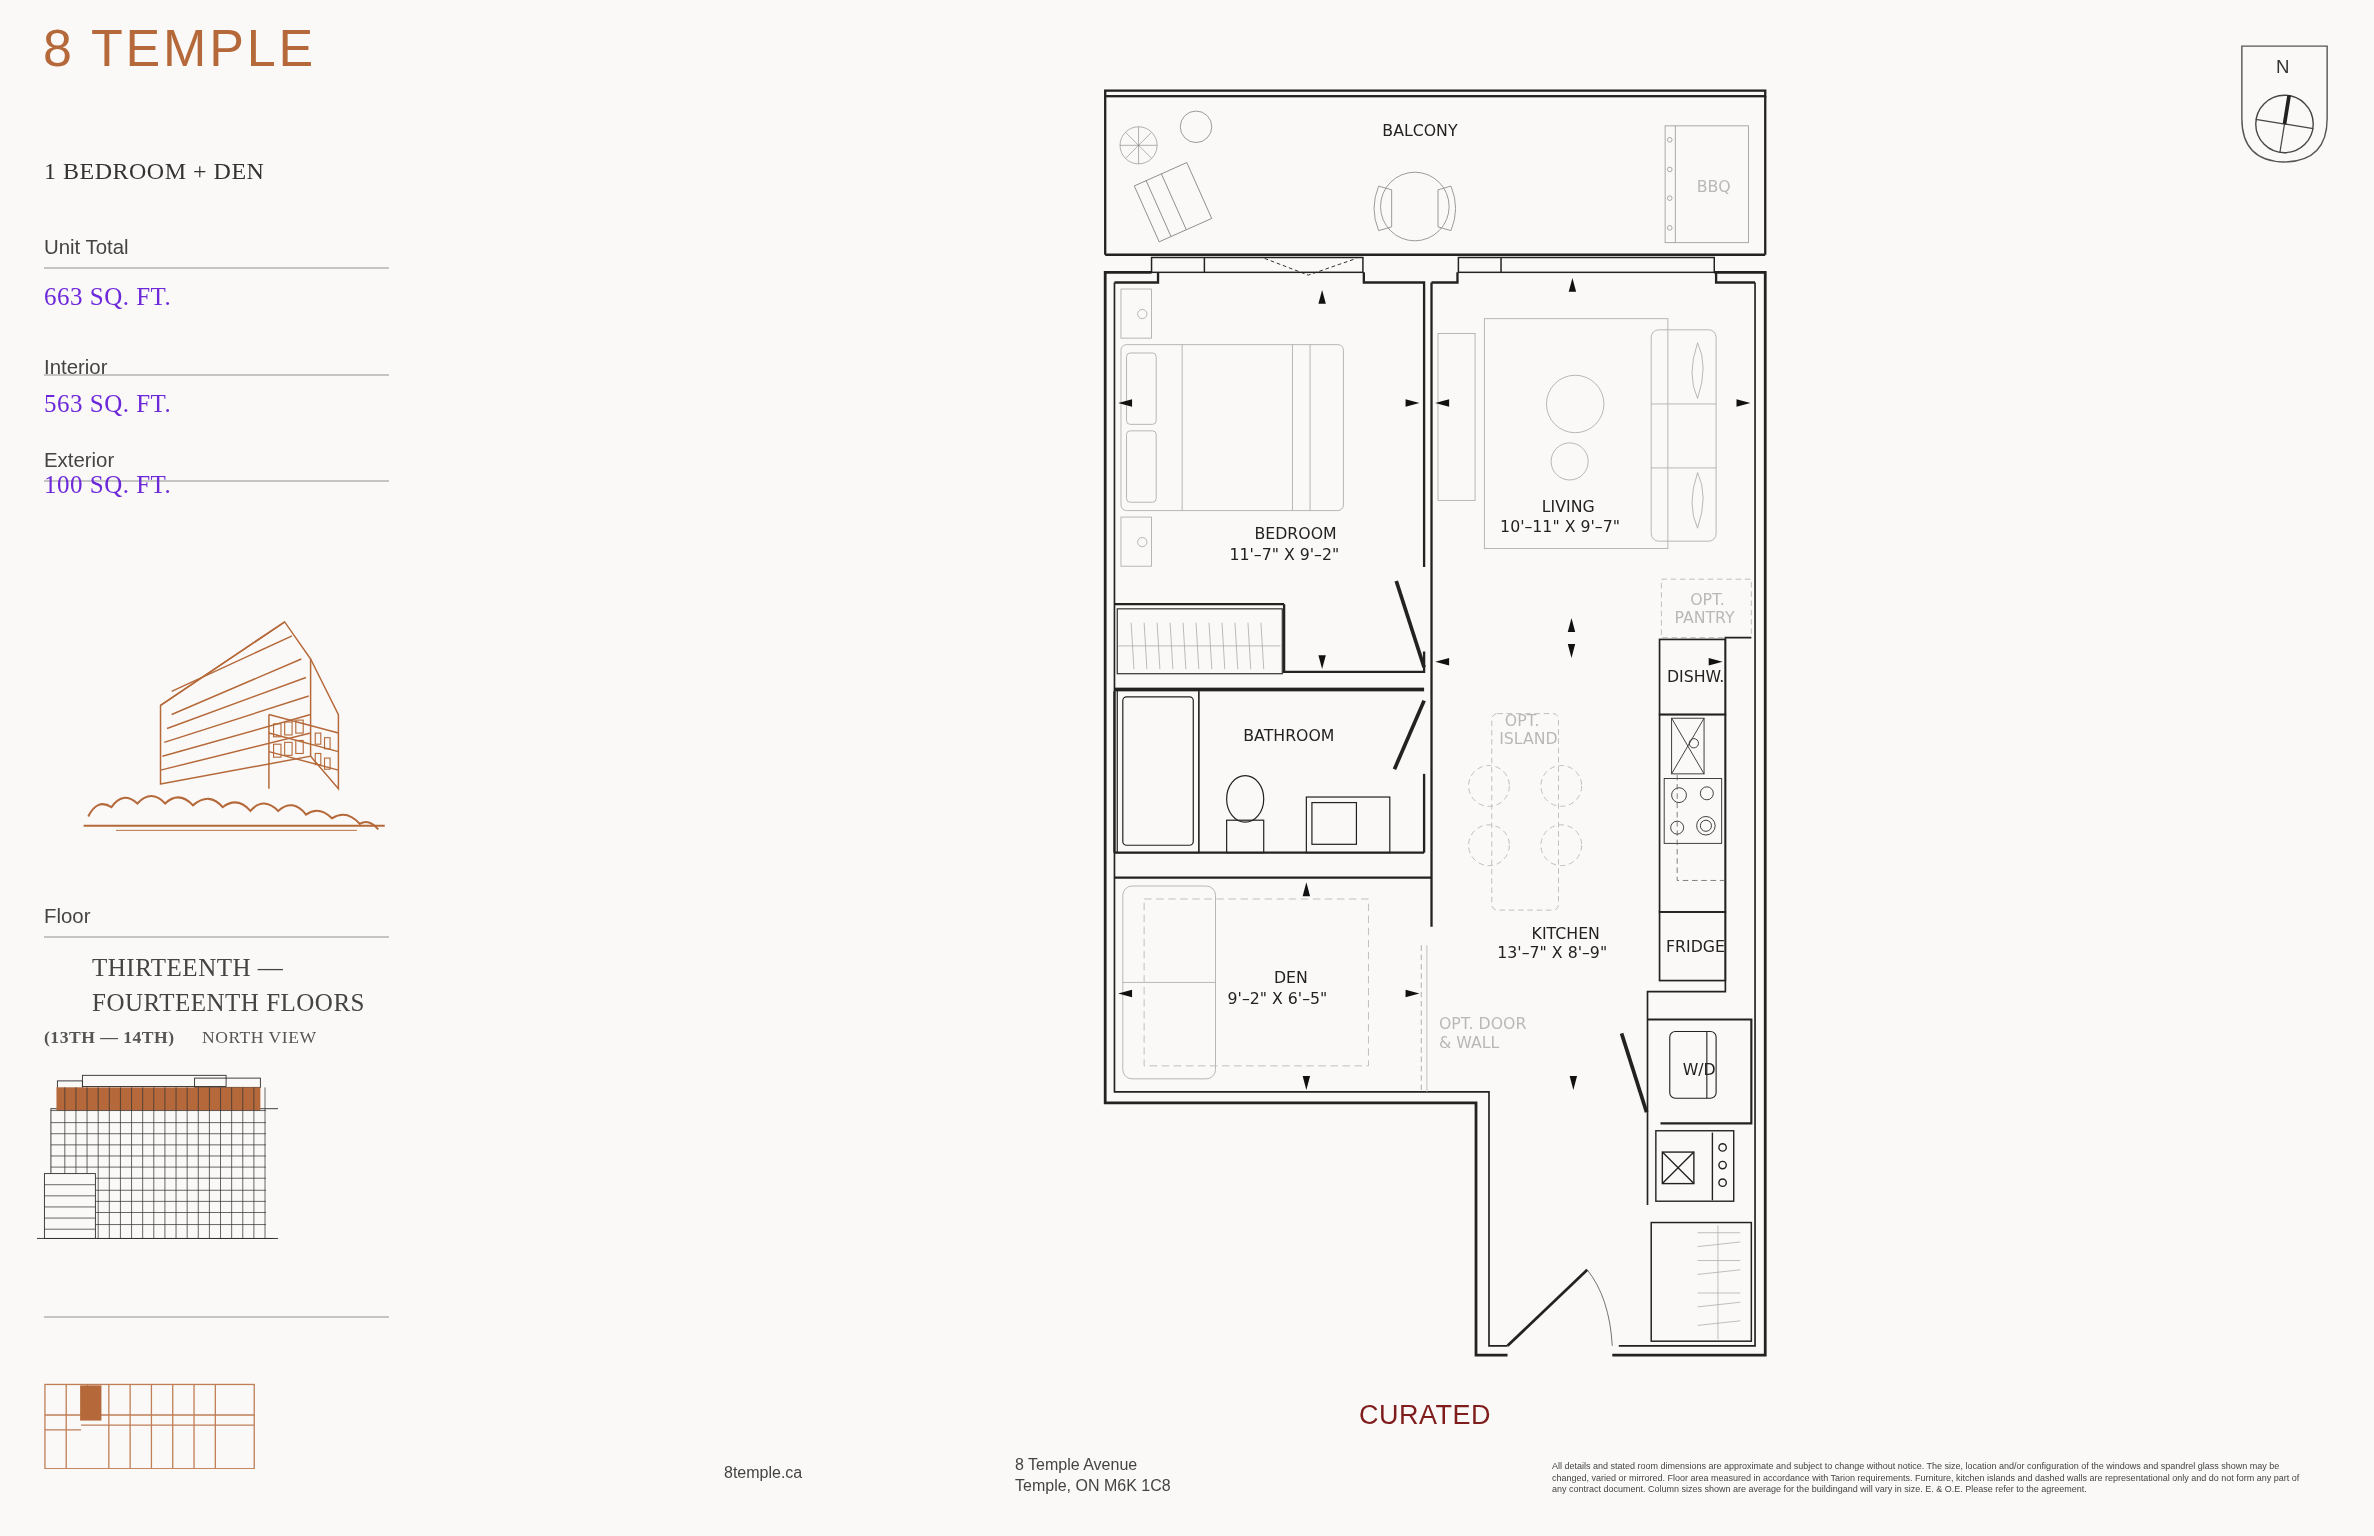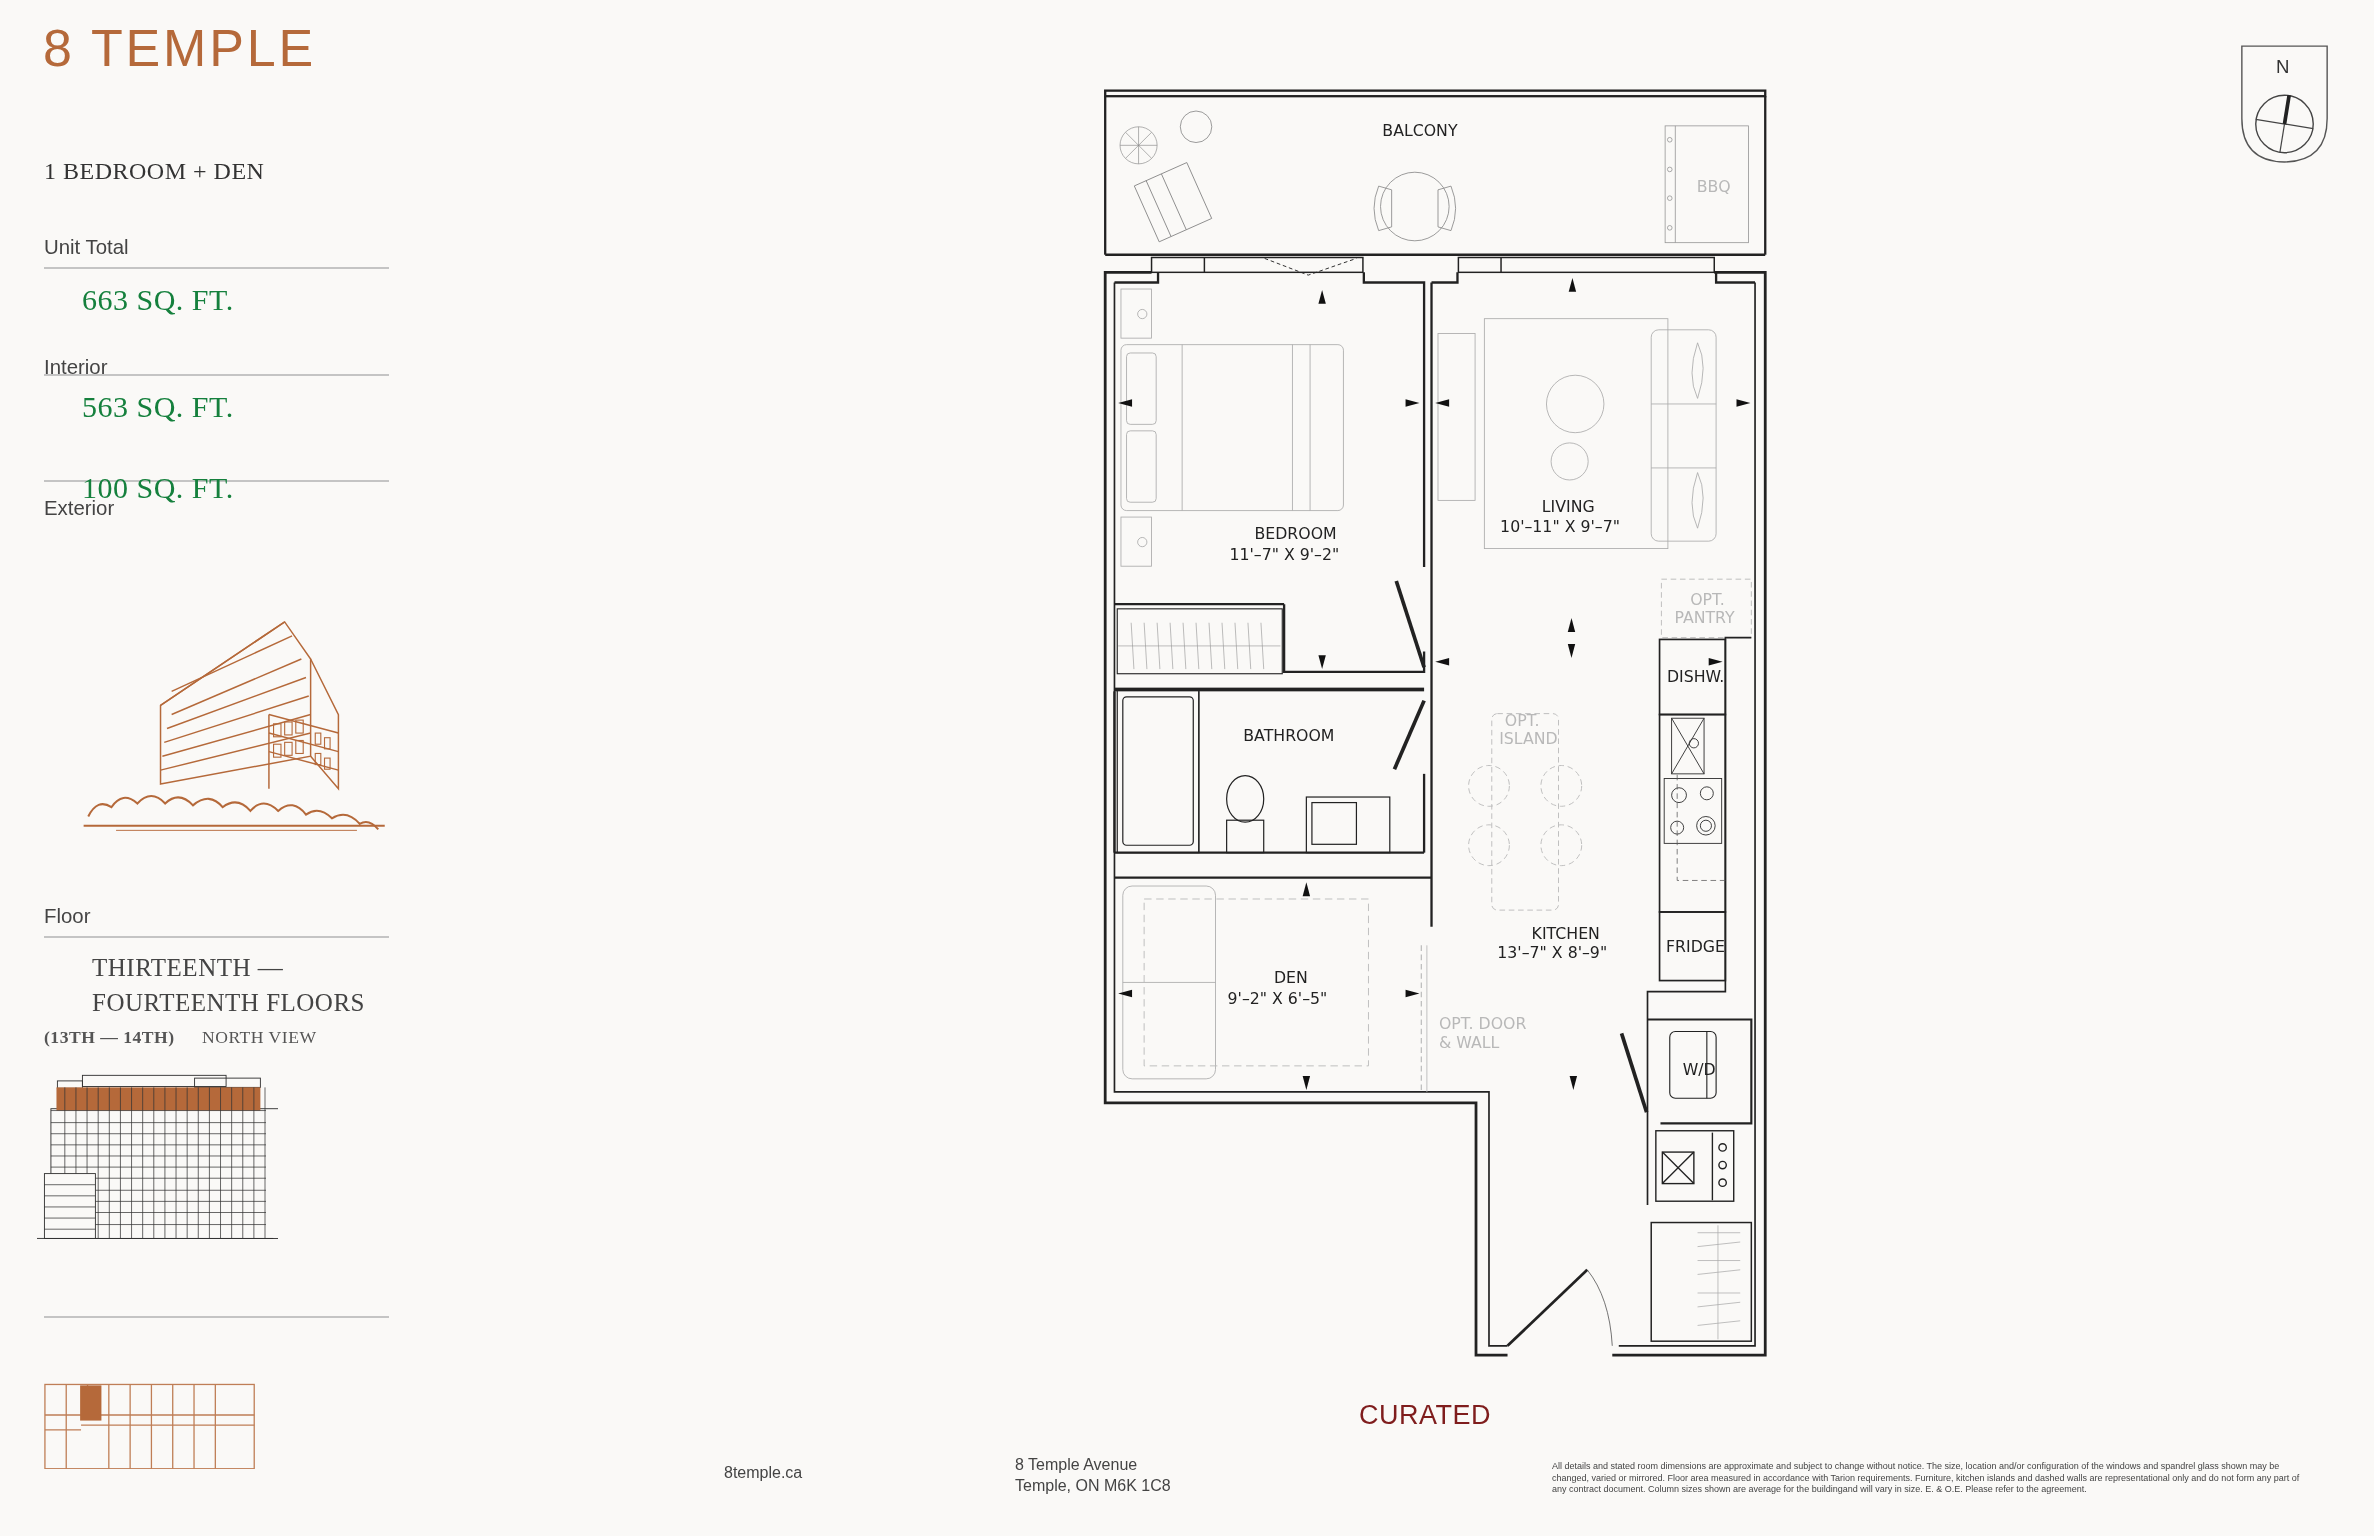--- a/index.html
+++ b/index.html
@@ -2,21 +2,21 @@
 <html style="font-size:15px"><head>
 <meta charset="utf-8">
 <style>
   html,body{margin:0;padding:0;}
   body{width:2375px;height:1536px;background:#faf9f7;position:relative;overflow:hidden;font-family:"Liberation Sans",sans-serif;color:#333;}
   .abs{position:absolute;}
   .logo{left:43px;top:22px;font-family:"Liberation Sans",sans-serif;font-size:52px;letter-spacing:2.8px;color:#b5693a;font-weight:400;line-height:1;}
   .unit-type{left:44px;top:158px;font-family:"Liberation Serif",serif;font-size:24px;color:#333;letter-spacing:0.5px;}
   .spec-label{left:44px;font-size:20.4px;color:#444;}
   .spec-rule{left:44px;width:345px;height:1.9px;background:#c4c4c4;}
-  .spec-value{left:44px;font-family:"Liberation Serif",serif;font-size:30px;color:#15803d;letter-spacing:0.5px;margin-left:38px;}
+  .spec-value{left:44px;font-family:"Liberation Serif",serif;font-size:25px;color:#6d28d9;letter-spacing:0.5px;}
   .floor-name{left:44px;top:950px;width:352px;font-family:"Liberation Serif",serif;font-size:25px;line-height:35px;color:#444;letter-spacing:0.5px;margin-left:48px;}
   .floor-sub{top:1027px;font-family:"Liberation Serif",serif;font-size:17.6px;color:#555;letter-spacing:0.5px;}
   .footer-text{font-size:16px;color:#444;line-height:20.4px;}
   .curated{left:1359px;top:1400px;font-size:27px;color:#7f1d1d;letter-spacing:0.5px;font-weight:400;}
   .disclaimer{left:1552px;top:1461px;width:761px;font-size:9px;line-height:11.6px;color:#444;}
   .plan-label{font-family:"DejaVu Sans",sans-serif;fill:#222;font-size:17px;}
   .plan-label.light{fill:#b8b8b8;}
 </style>
 </head>
 <body>
@@ -26,21 +26,21 @@
 <div class="abs unit-type">1 BEDROOM + DEN</div>
 
 <div class="abs spec-label" style="top:236px;">Unit Total</div>
 <div class="abs spec-rule" style="top:267px;"></div>
 <div class="abs spec-value" style="top:283px;">663 SQ. FT.</div>
 
 <div class="abs spec-label" style="top:356px;">Interior</div>
 <div class="abs spec-rule" style="top:374px;"></div>
 <div class="abs spec-value" style="top:390px;">563 SQ. FT.</div>
 
-<div class="abs spec-label" style="top:449px;margin-top:48px;">Exterior</div>
+<div class="abs spec-label" style="top:449px;">Exterior</div>
 <div class="abs spec-rule" style="top:480px;"></div>
 <div class="abs spec-value" style="top:471px;text-align:center;">100 SQ. FT.</div>
 
 <svg class="abs" style="left:79px;top:603px;" width="315" height="237" viewBox="0 0 340 255">
   <g fill="none" stroke="#b5693a" stroke-width="1.6">
     <polygon points="88,195 250,165 250,60 222,20 88,110"></polygon>
     <polyline points="250,165 280,200 280,120 250,60"></polyline>
     <line x1="88" y1="110" x2="222" y2="20"></line>
     <line x1="100" y1="95" x2="230" y2="35"></line>
     <line x1="100" y1="120" x2="240" y2="60"></line>

